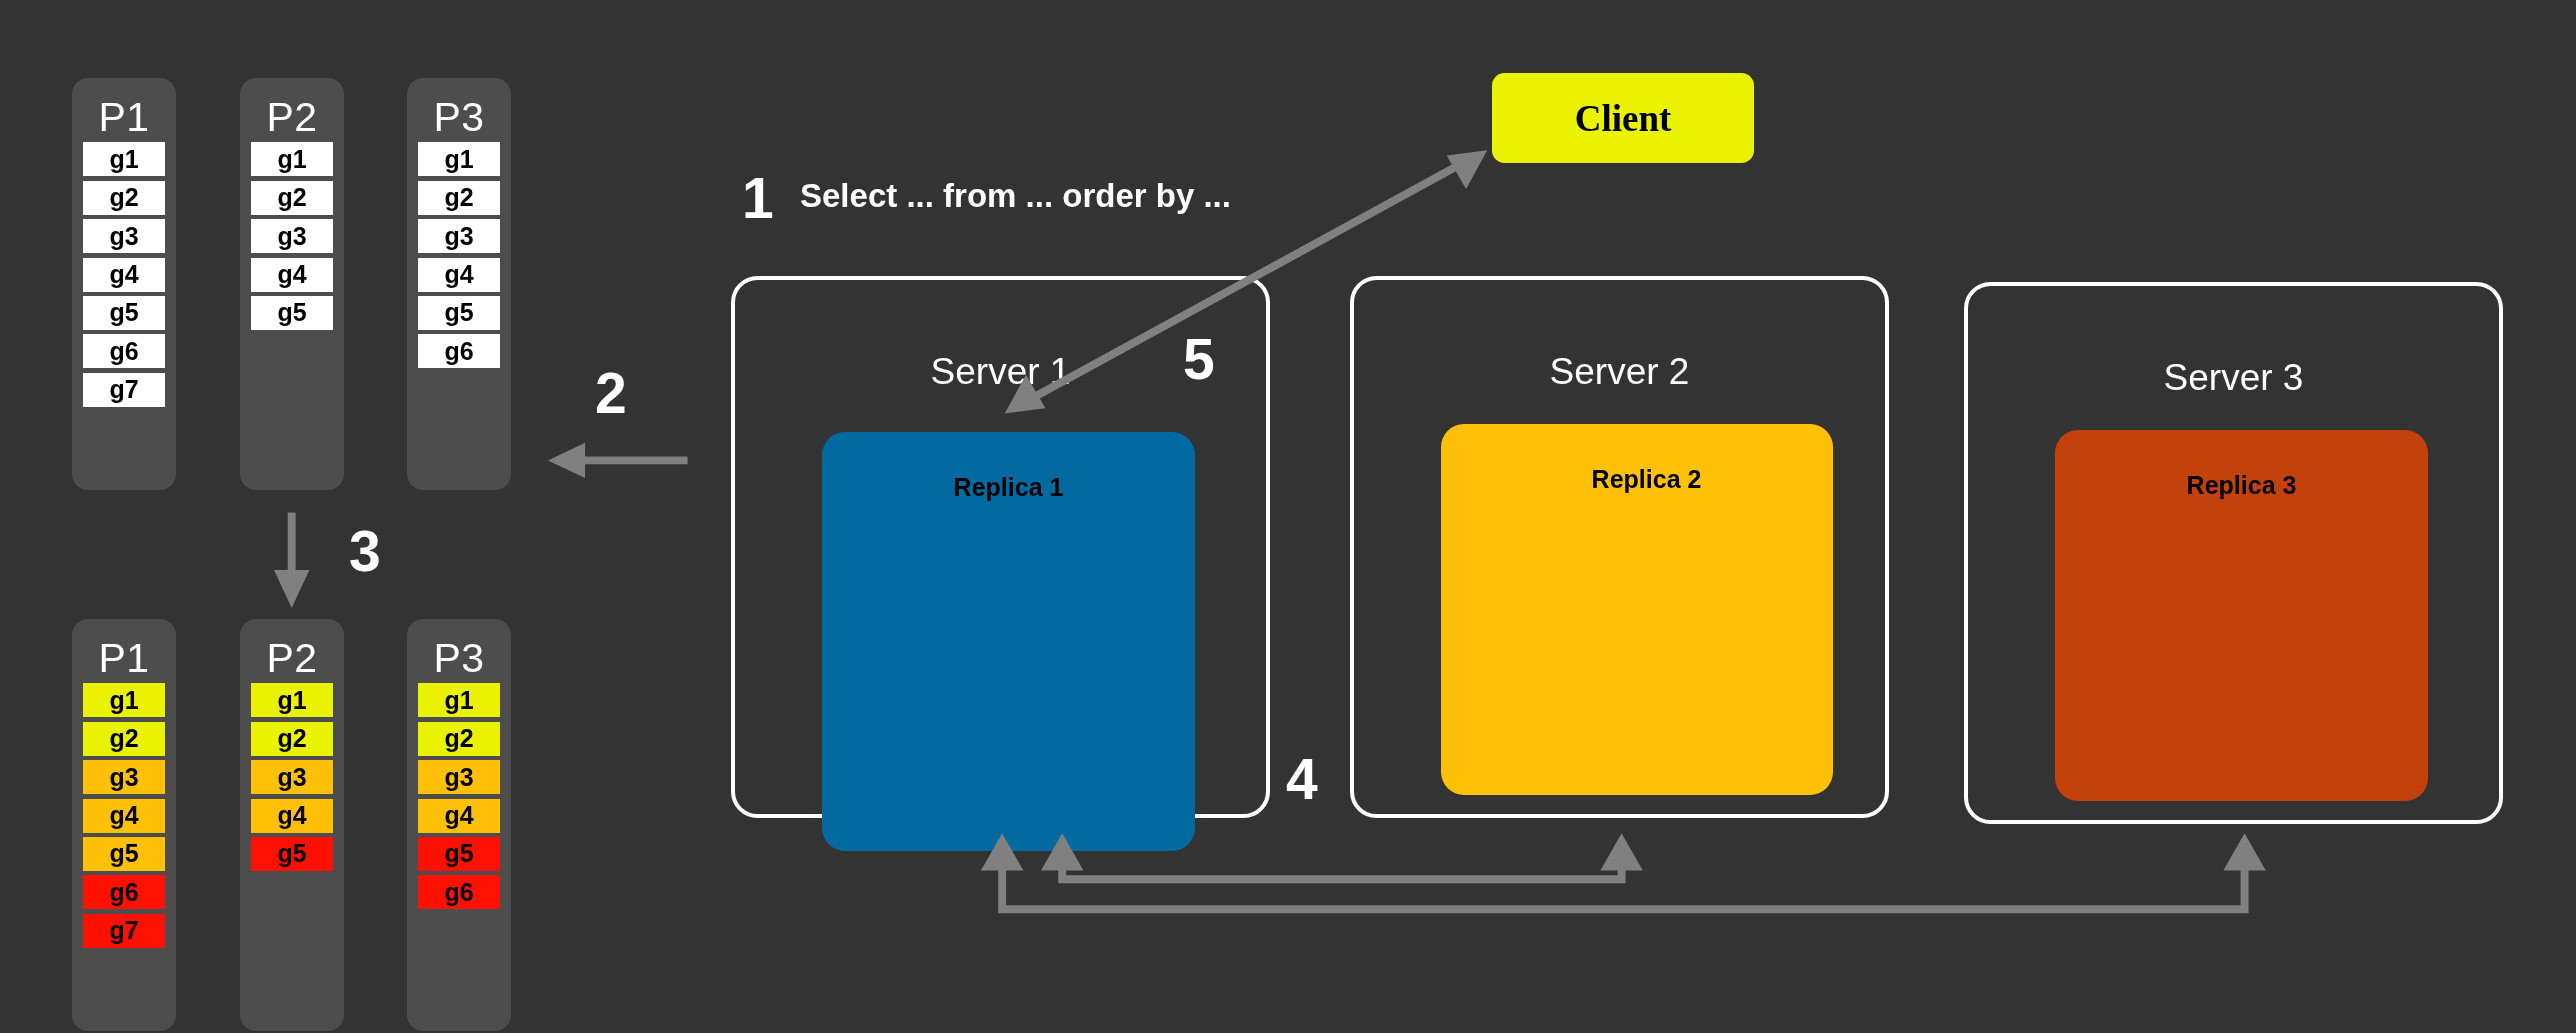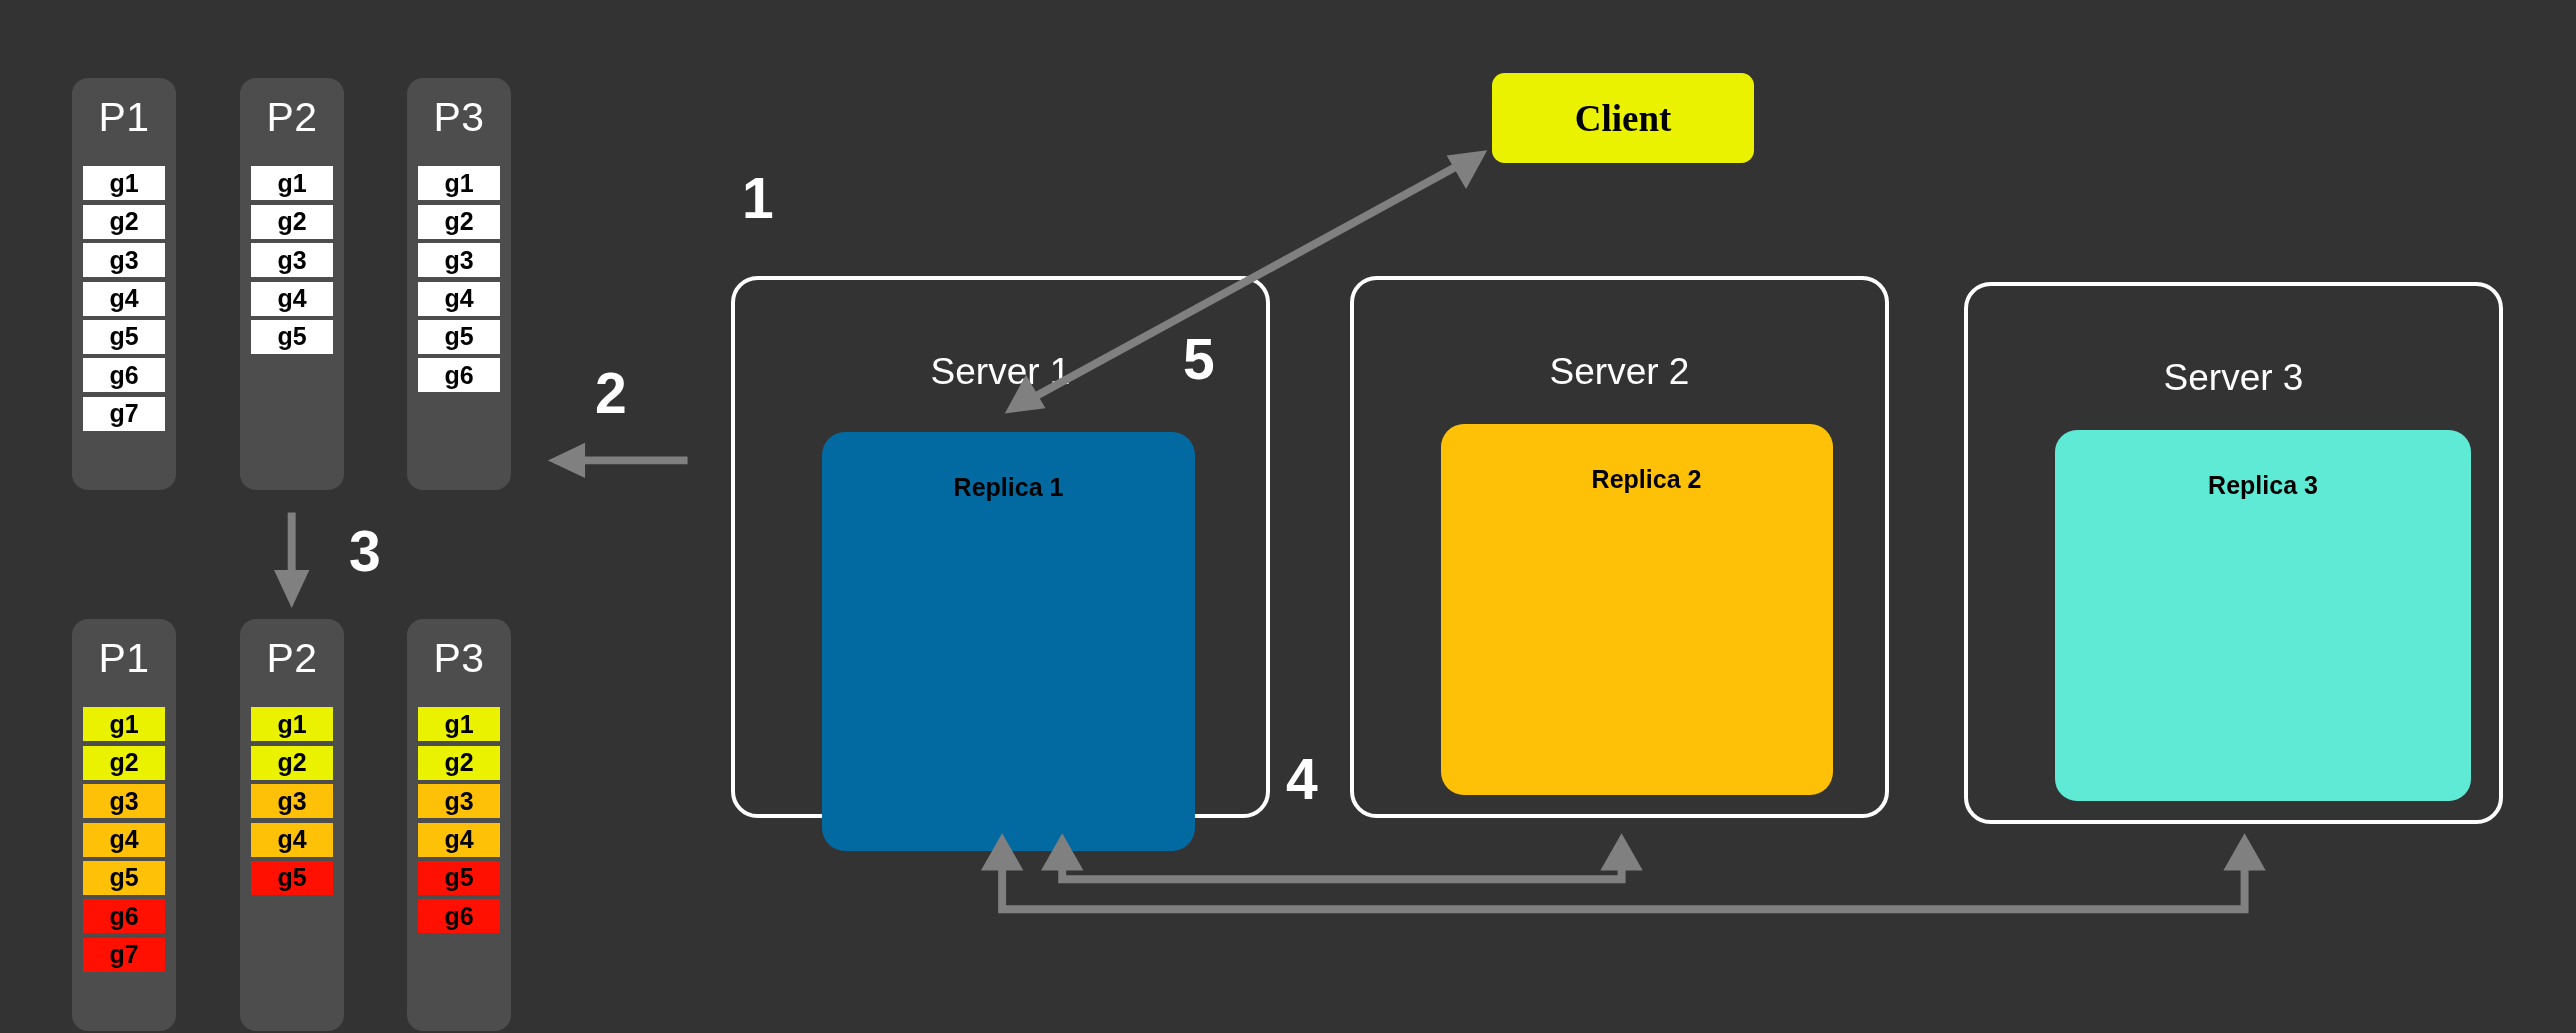--- a/index.html
+++ b/index.html
@@ -20,21 +20,21 @@
     border-radius:16px;
     box-sizing:border-box;
   }
   .pcol-title{
     color:#ffffff;
     font-size:41px;
     font-weight:400;
     text-align:center;
     line-height:1;
     padding-top:19.4px;
-    padding-bottom:28px;
+    padding-bottom:4px;
     letter-spacing:0.4px;
   }
   .cells{padding:0 10.6px 0 10.6px;}
   .cell{
     height:34px;
     margin-bottom:4.4px;
     background:#ffffff;
     color:#000000;
     font-size:25px;
     font-weight:bold;
@@ -182,20 +182,21 @@
       <div class="cell" style="background: rgb(255, 16, 0);">g6</div>
     </div>
   </div>
 
   <div class="stepnum" style="left:742px;top:170px;font-size:57px;">1</div>
   <div class="stepnum" style="left:595px;top:365px;font-size:57px;">2</div>
   <div class="stepnum" style="left:349px;top:523px;font-size:57px;">3</div>
   <div class="stepnum" style="left:1286px;top:751px;font-size:57px;">4</div>
   <div class="stepnum" style="left:1183px;top:331px;font-size:57px;">5</div>
 
+  <div class="caption" style="left:800px;top:179px;">Select ... from ... order by ...</div>
 
   <div class="client" style="left:1492px;top:73px;width:262px;height:90px;background:#EAF200;">
     <span>Client</span>
   </div>
 
   <div class="server" style="left:731px;top:276px;width:539px;height:542px;">
     <div class="server-title">Server 1</div>
     <div class="replica" style="left:87px;top:152px;width:373px;height:419px;background:#0369a1;">
       <span>Replica 1</span>
     </div>
@@ -203,21 +204,21 @@
 
   <div class="server" style="left:1350px;top:276px;width:539px;height:542px;">
     <div class="server-title">Server 2</div>
     <div class="replica" style="left:87px;top:144px;width:373px;height:371px;background:#FFC107;padding-left:19px;">
       <span>Replica 2</span>
     </div>
   </div>
 
   <div class="server" style="left:1964px;top:282px;width:539px;height:542px;text-decoration:underline;">
     <div class="server-title">Server 3</div>
-    <div class="replica" style="left:87px;top:144px;width:416px;height:371px;background:#5eead4;border-radius:22px;">
+    <div class="replica" style="left:87px;top:144px;width:373px;height:371px;background:#c2410c;">
       <span>Replica 3</span>
     </div>
   </div>
 
   <svg class="overlay" viewBox="0 0 2915 1169" xmlns="http://www.w3.org/2000/svg">
 
     <g>
       <line x1="778" y1="521" x2="645" y2="521" stroke="#808080" stroke-width="9"></line>
       <polygon points="620,521 662,501 662,541" fill="#808080"></polygon>
     </g>

